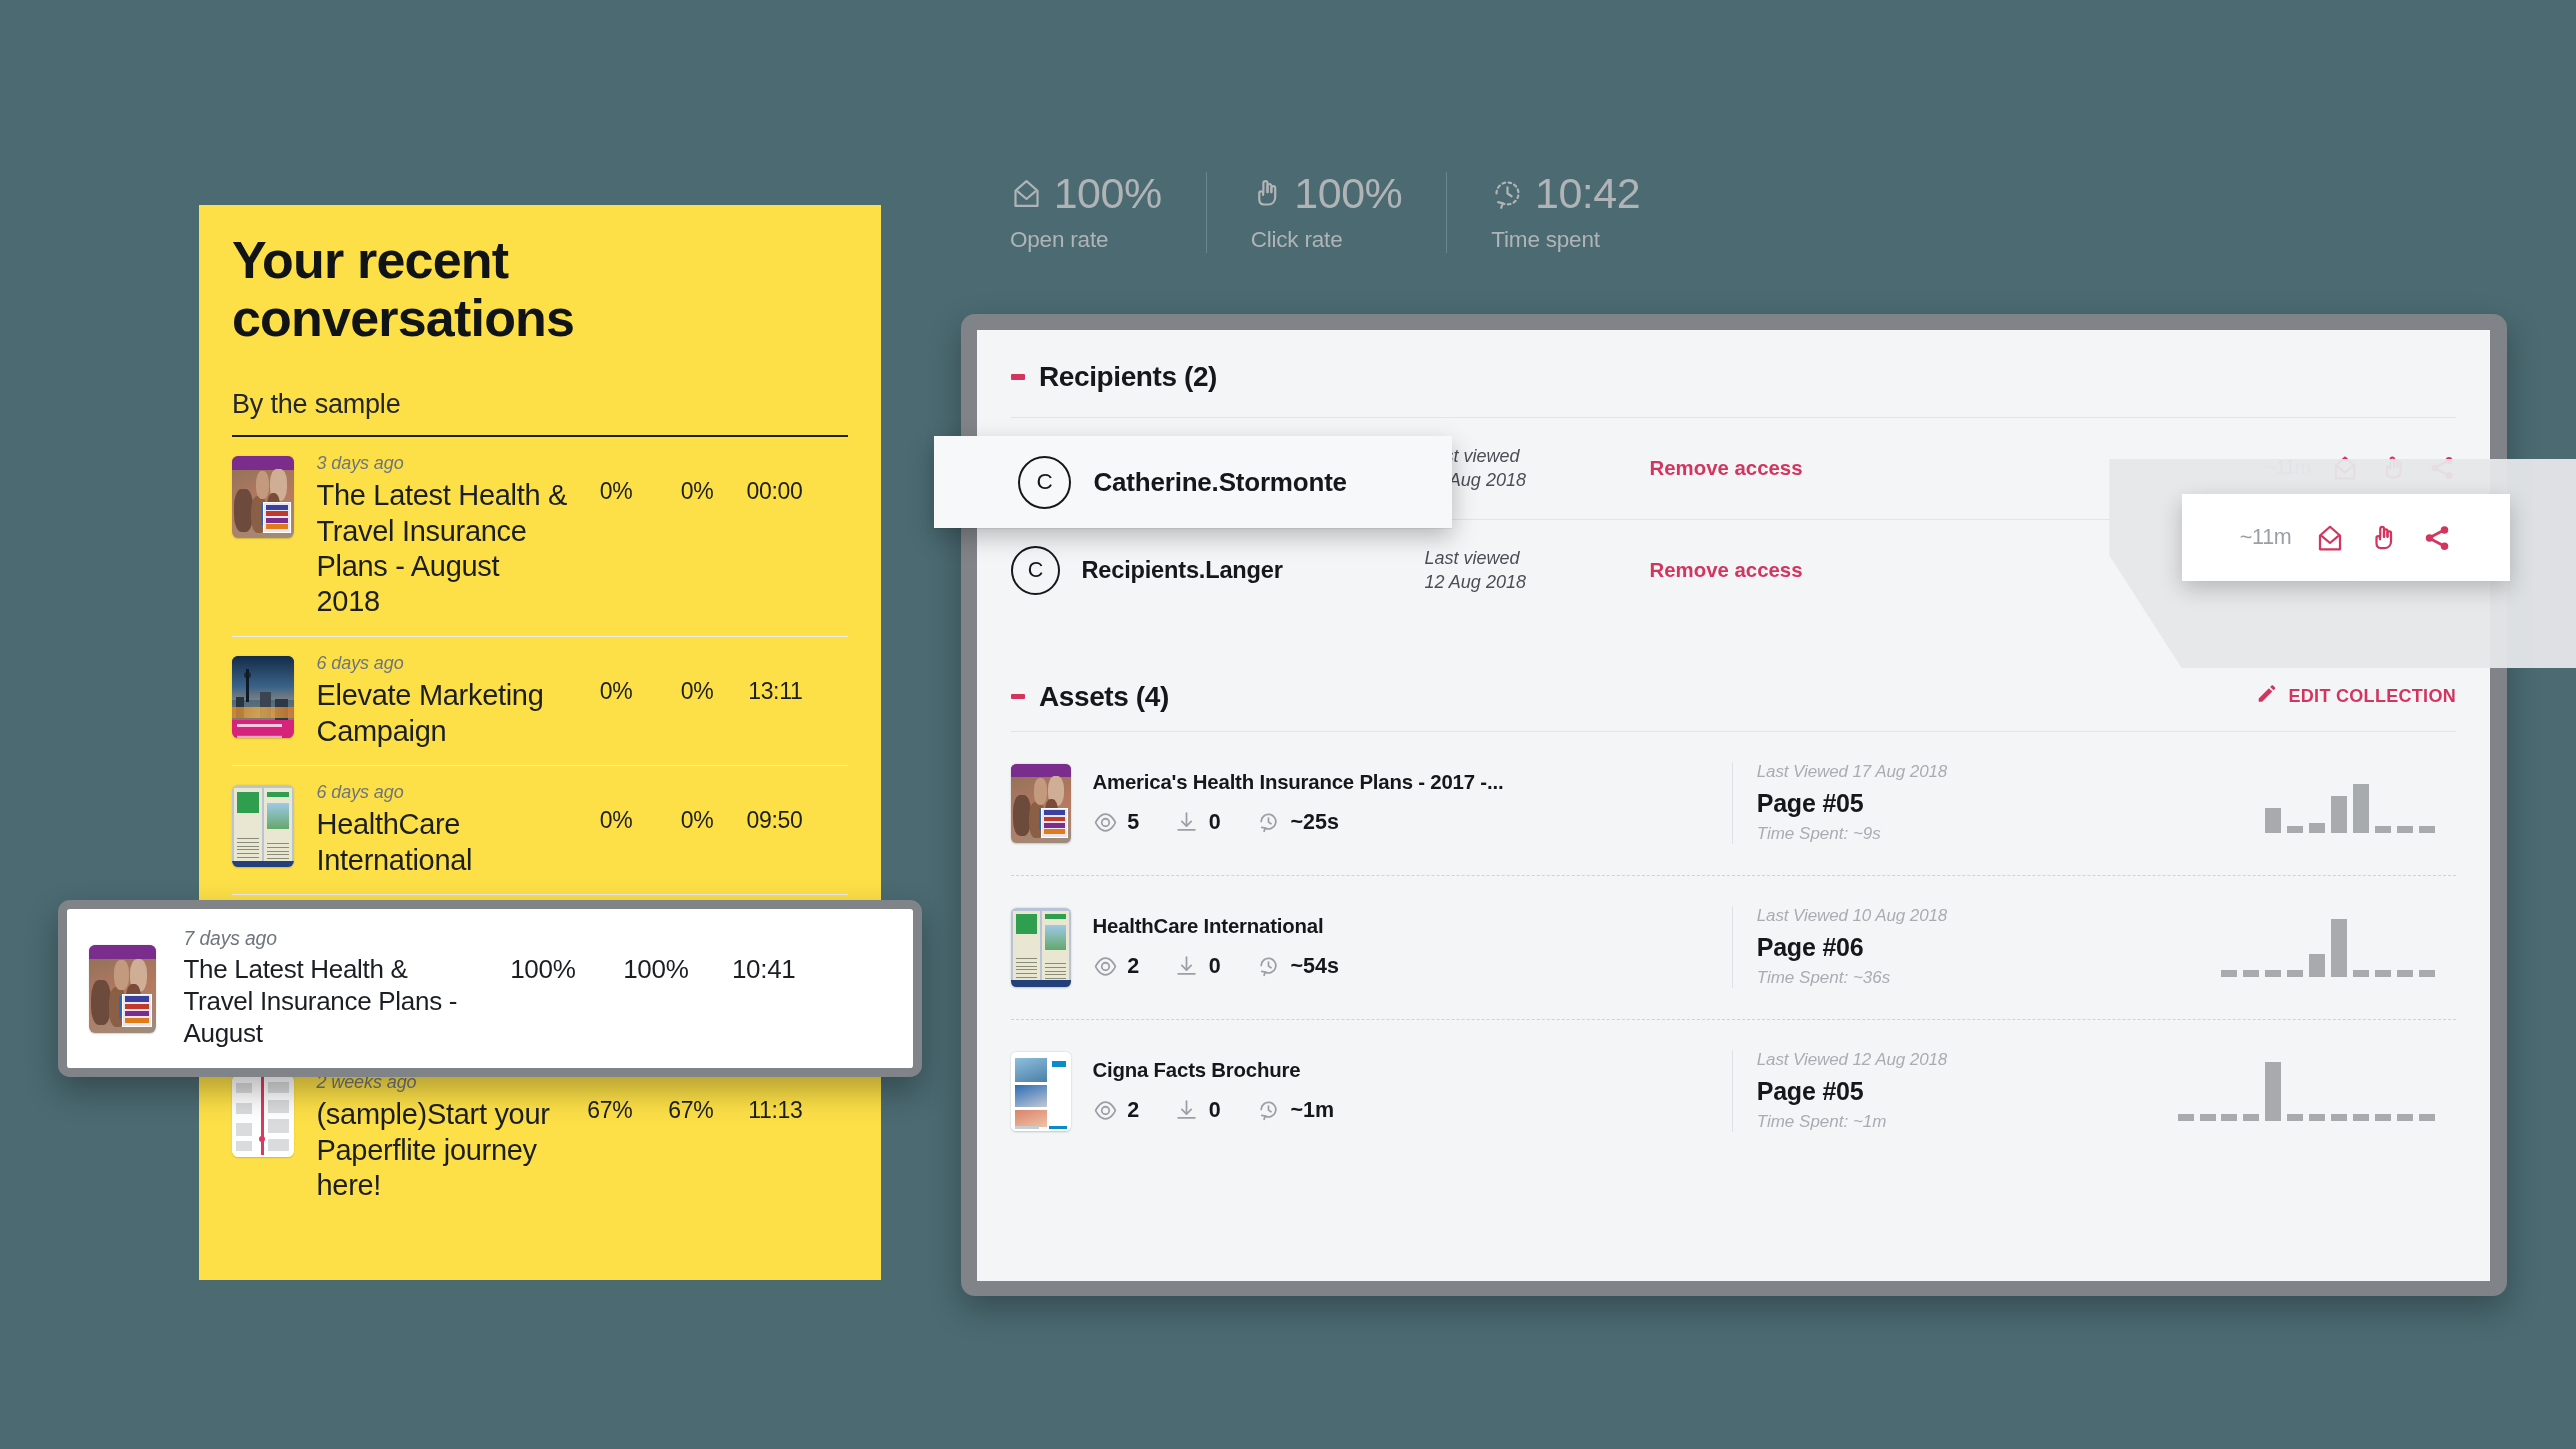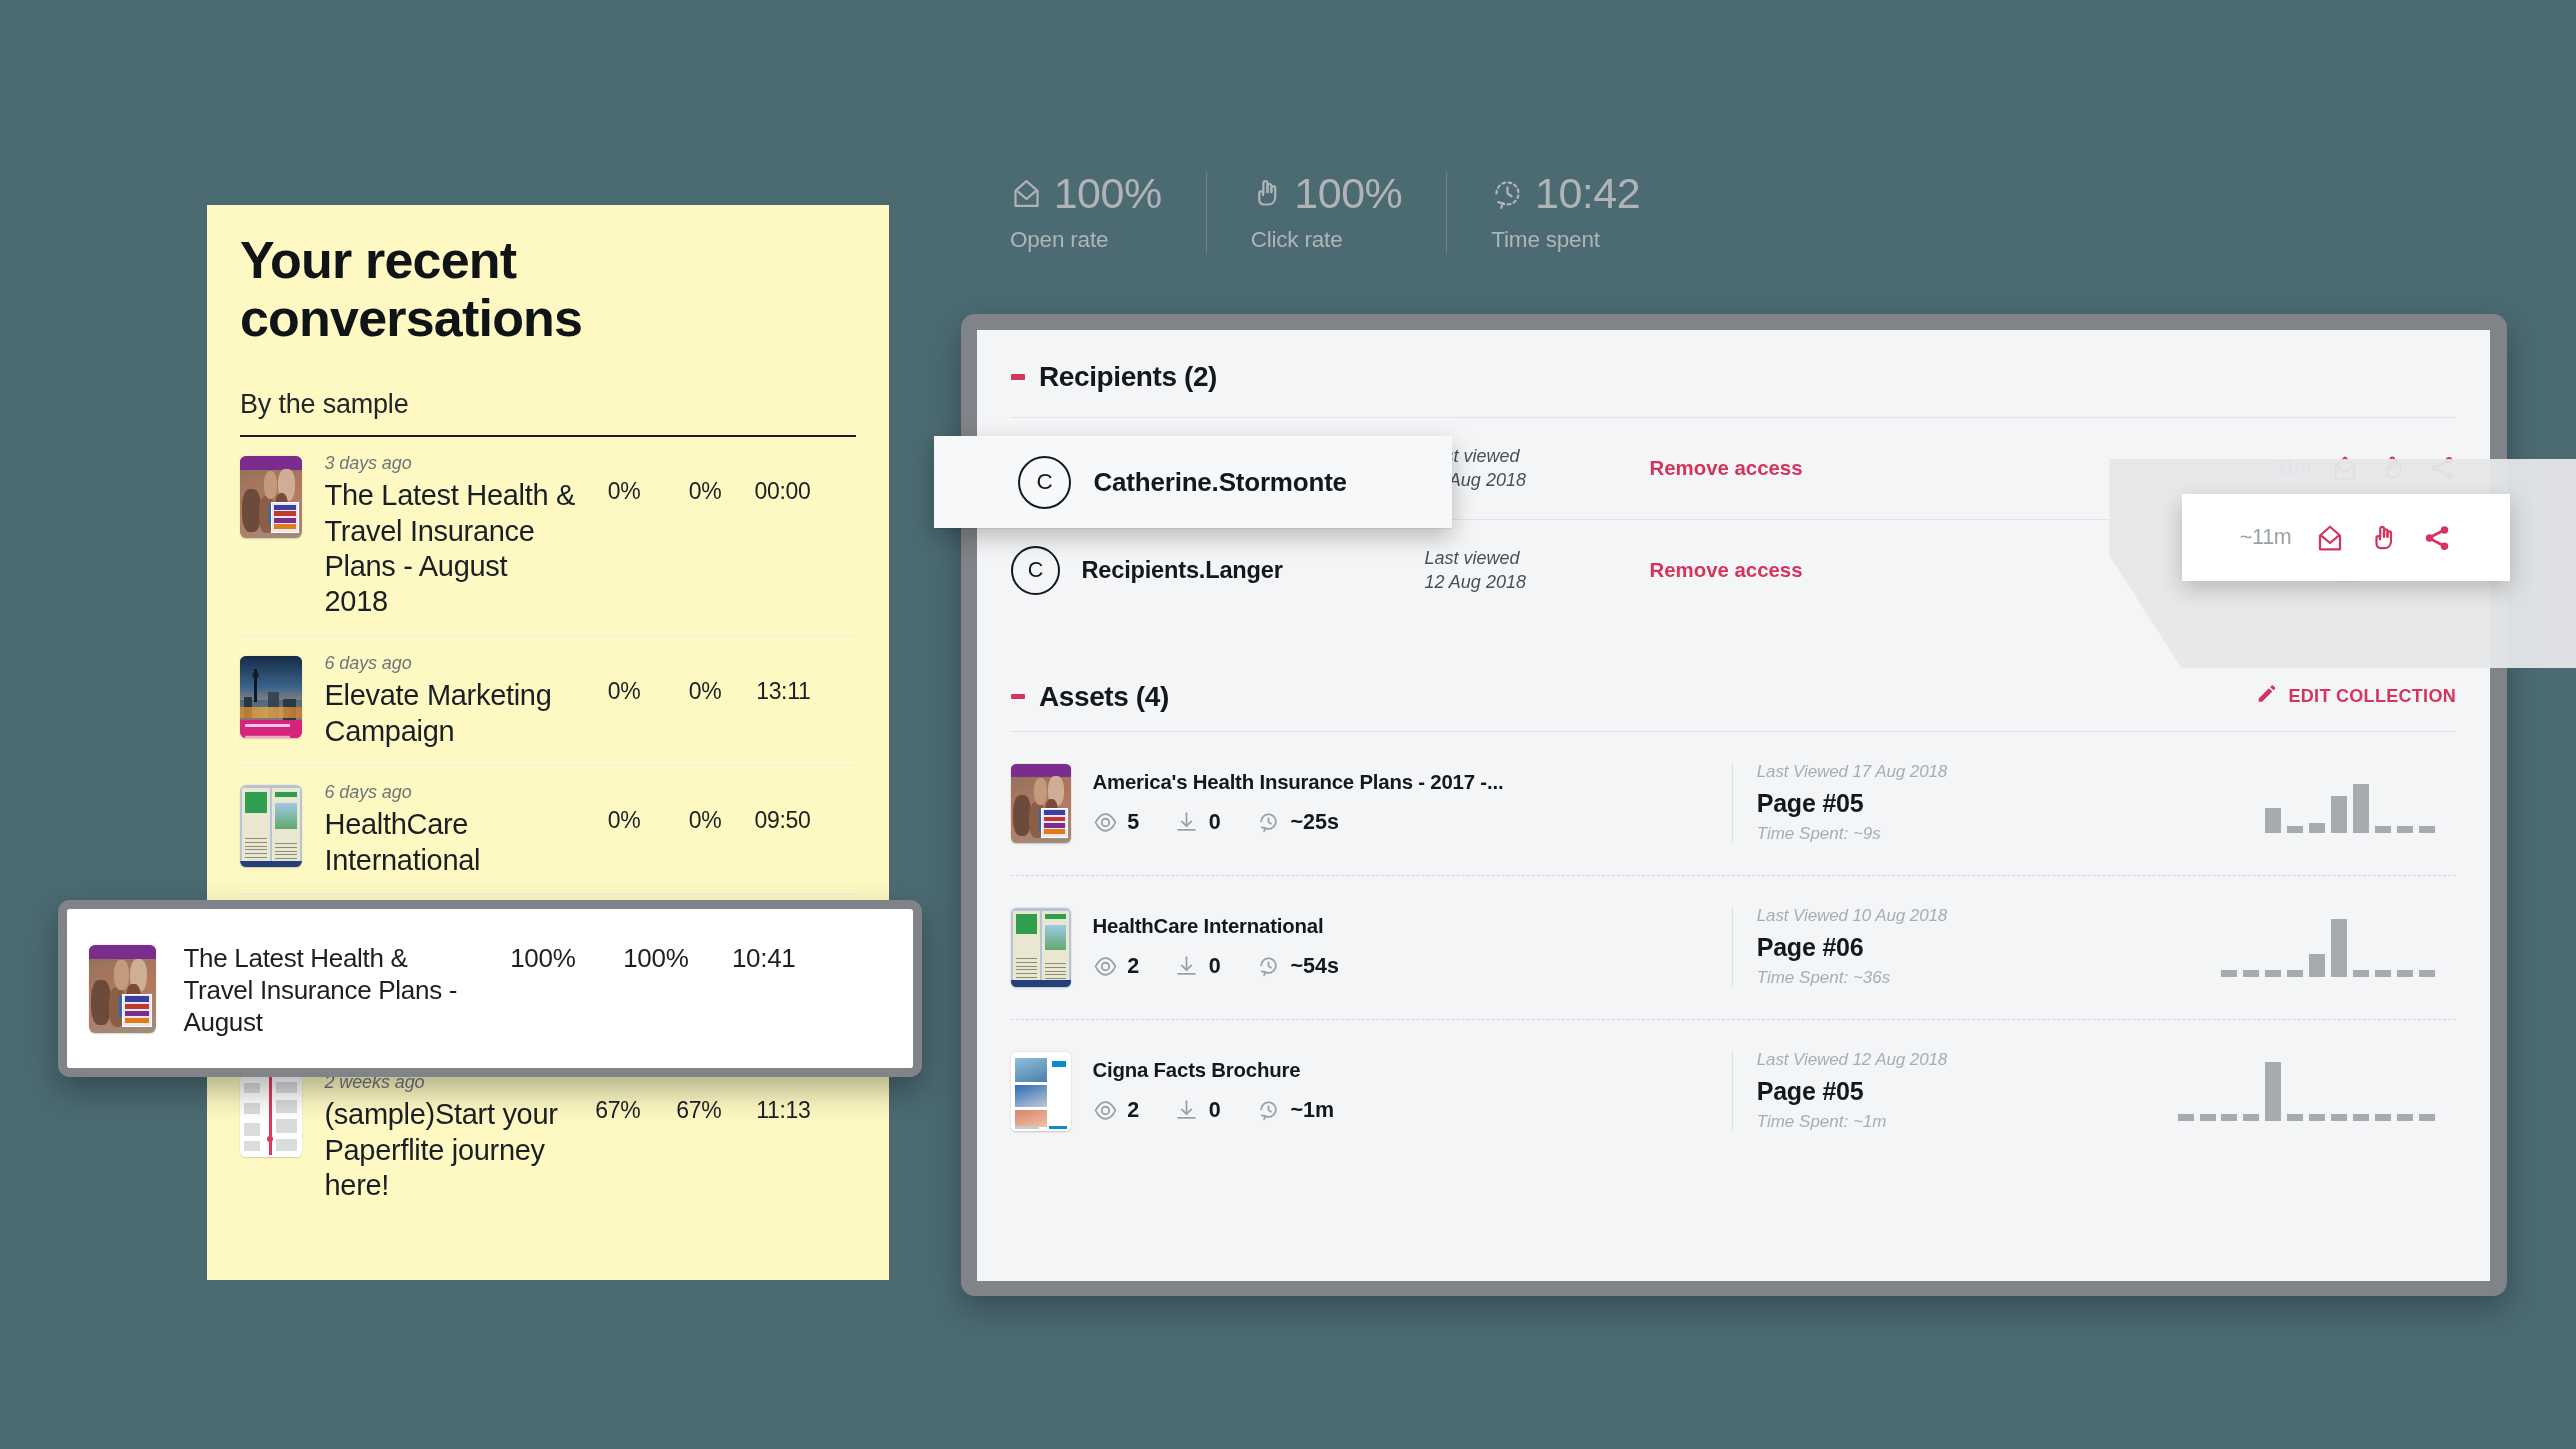--- a/index.html
+++ b/index.html
@@ -8,23 +8,23 @@
     background: #4b6a72;
     font-family: "Liberation Sans", sans-serif;
     position: relative;
     overflow: hidden;
     -webkit-font-smoothing: antialiased;
   }
 
   
   #left-panel {
     position: absolute;
-    left: 207px; top: 205px;
+    left: 199px; top: 205px;
     width: 682px; height: 1075px;
-    background: #fef9c3;
+    background: #fde047;
     z-index: 5;
   }
   #left-head { padding: 26px 33px 0 33px; }
   #left-title {
     font-size: 52px; line-height: 1.12;
     font-weight: 800; color: #111417;
     letter-spacing: -0.8px;
     white-space: pre-line;
   }
   #left-sub {
@@ -500,20 +500,21 @@
         <div class="blue"></div>
         <div class="badge">
           <i></i>
           <i></i>
           <i></i>
           <i></i>
         </div>
       </div>
   </div>
   <div class="conv-body">
+    <div class="conv-date">7 days ago</div>
     <div class="conv-main">
       <div class="conv-title">The Latest Health &amp; Travel Insurance Plans - August</div>
       <div class="conv-stat st-open">100%</div>
       <div class="conv-stat st-click">100%</div>
       <div class="conv-stat st-time">10:41</div>
     </div>
   </div>
 </div>
 
 <div id="right-card-frame"></div>

